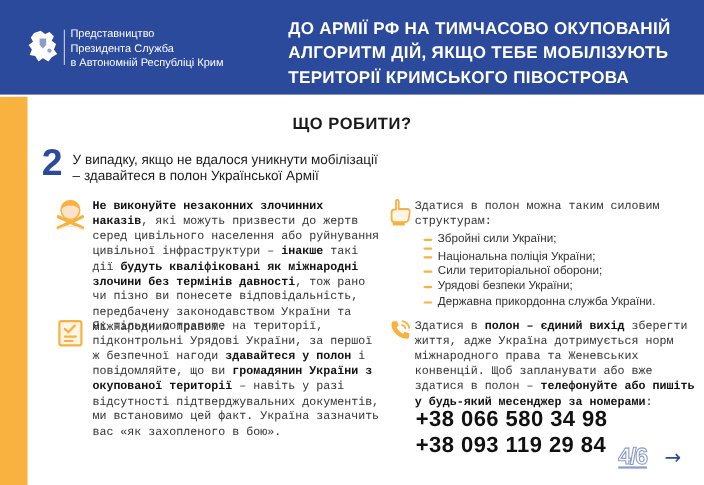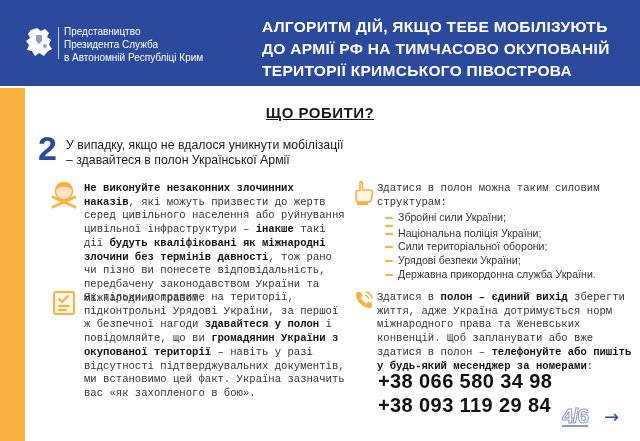--- a/index.html
+++ b/index.html
@@ -30,21 +30,21 @@
   }
 
   .accent-stripe {
     position: absolute; left: 0; top: 88px; width: 25px; height: 353px;
     background: #f9b13f;
   }
 
   .section-title {
     position: absolute; left: 0; top: 104px; width: 640px; text-align: center;
     font-size: 15px; font-weight: bold; letter-spacing: 0.5px;
-    font-family: "Liberation Sans", sans-serif; color: #1a1a1a; text-decoration: underline;
+    font-family: "Liberation Sans", sans-serif; color: #1a1a1a;
   }
 
   .step-number {
     position: absolute; left: 38px; top: 131px;
     font-size: 34px; font-weight: bold; color: #2b4a9c; line-height: 34px;
     font-family: "Liberation Sans", sans-serif;
   }
   .step-text {
     position: absolute; left: 66px; top: 138px;
     font-size: 12.3px; line-height: 15px; color: #1a1a1a;
@@ -100,22 +100,22 @@
     <path d="M11 9 L17 9 L17 15 L14 18 L11 15 Z" fill="#2b4a9c" opacity="0.55"></path>
     <circle cx="20" cy="20" r="2" fill="#2b4a9c" opacity="0.5"></circle>
   </svg>
   <div class="logo-divider"></div>
   <div class="org-name">
     <div>Представництво</div>
     <div>Президента Служба</div>
     <div>в Автономній Республіці Крим</div>
   </div>
   <div class="header-title">
+    <div>ДО АРМІЇ РФ НА ТИМЧАСОВО ОКУПОВАНІЙ</div>
     <div>АЛГОРИТМ ДІЙ, ЯКЩО ТЕБЕ МОБІЛІЗУЮТЬ</div>
-    <div>ДО АРМІЇ РФ НА ТИМЧАСОВО ОКУПОВАНІЙ</div>
     <div>ТЕРИТОРІЇ КРИМСЬКОГО ПІВОСТРОВА</div>
   </div>
 </div>
 
 <div class="accent-stripe"></div>
 
 <div class="section-title">ЩО РОБИТИ?</div>
 
 <div class="step-number">2</div>
 <div class="step-text">

